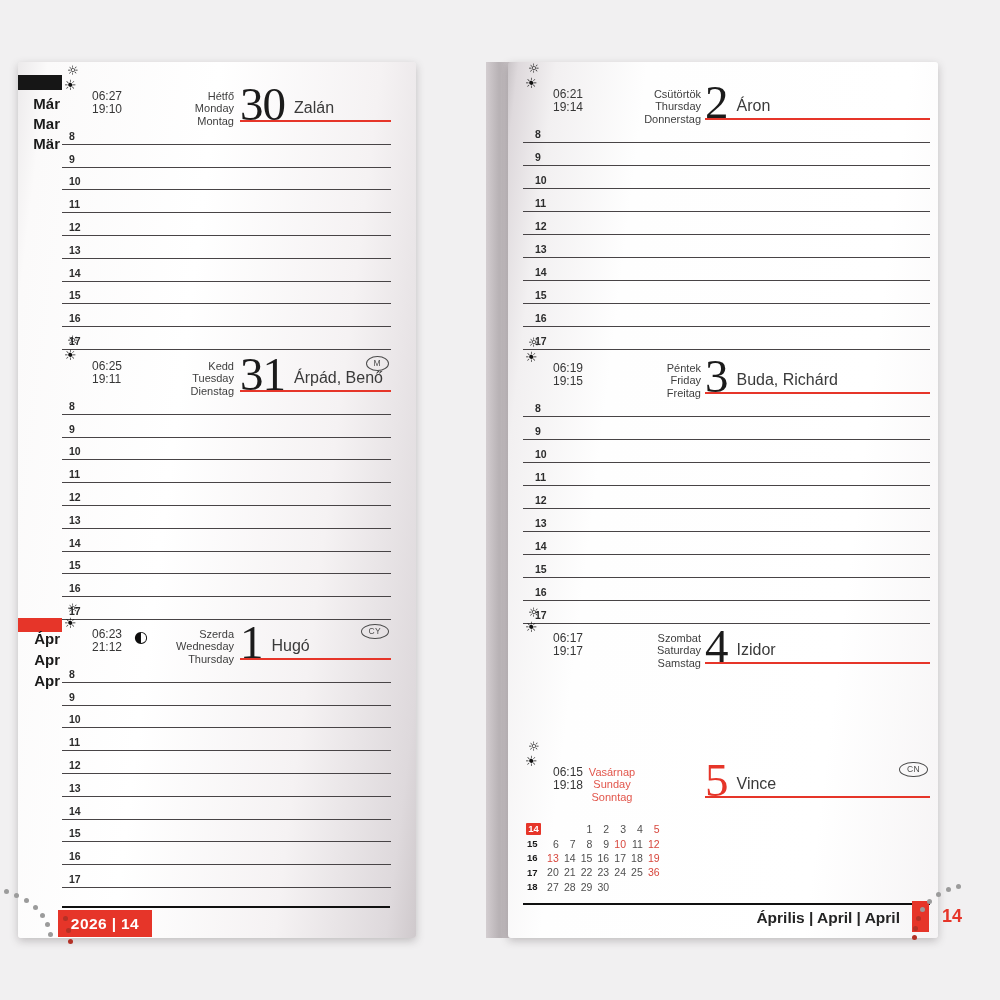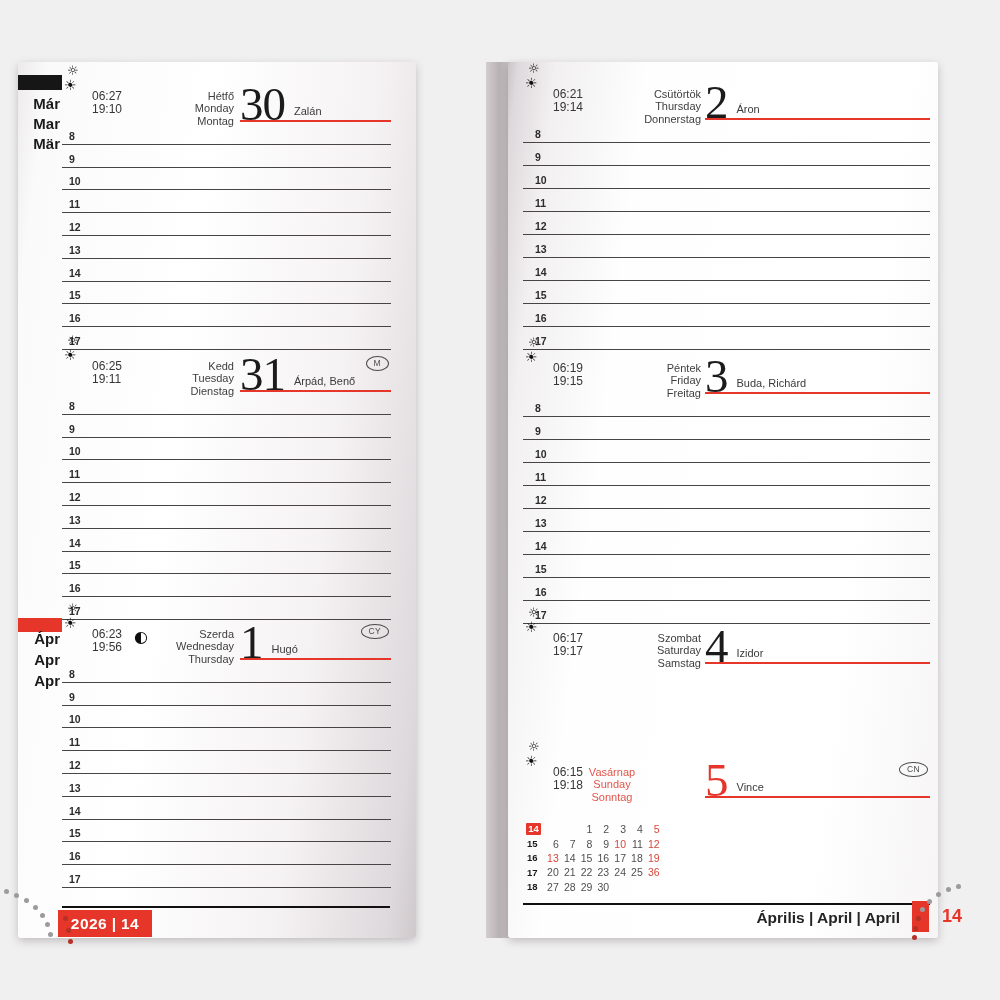--- a/index.html
+++ b/index.html
@@ -37,21 +37,21 @@
   .names{position:absolute;bottom:-6px;left:0;text-align:right;font-size:11px;
         line-height:12.8px;color:#3e3e3e;}
   .left-page .names{width:172px;}
   .right-page .names{width:178px;}
   .numline{position:absolute;bottom:0;right:0;border-bottom:2.6px solid var(--red);
         height:54px;display:flex;align-items:flex-end;}
   .left-page .numline{left:178px;}
   .right-page .numline{left:182px;}
   .big-num{font-family:"Liberation Serif",serif;font-size:47px;line-height:1;
         letter-spacing:-1px;color:#1b1b1b;margin:0 0 -8px 0;}
-  .name-day{font-size:11px;color:#3a3a3a;margin:0 0 3px 9px;white-space:nowrap;}
+  .name-day{font-size:16px;color:#3a3a3a;margin:0 0 3px 9px;white-space:nowrap;}
   .badge{position:absolute;right:2px;bottom:21px;border:1.4px solid #4b4b4b;border-radius:50%;
         font-size:8.5px;color:#4b4b4b;padding:1.5px 7px 2px;letter-spacing:.3px;background:transparent;}
   .day.red .names{color:#e2554b;text-align:center;}
   .day.red .big-num{color:var(--red);}
 
   .hours{position:absolute;left:0;right:0;}
   .hour-row{position:relative;border-bottom:1.4px solid var(--line);box-sizing:border-box;}
   .hour-num{position:absolute;left:7px;bottom:2px;font-size:10.5px;font-weight:700;color:#2c2c2c;}
   .right-page .hour-num{left:12px;}
 
@@ -207,21 +207,21 @@
         </div>
         <div class="day" style="top: 558px;">
           <div class="day-header" style="height: 40px;">
             <div class="suntimes">
               <span class="sun-glyph">
                 <span class="sun-up">☼</span>
                 <span class="sun-down">☀</span>
               </span>
               <div class="sun-times">
                 <div>06:23</div>
-                <div>19:56</div>
+                <div>21:12</div>
               </div>
             </div>
             <span class="moon">◐</span>
             <div class="names">
               <div>Szerda</div>
               <div>Wednesday</div>
               <div>Thursday</div>
             </div>
             <div class="numline">
               <div class="big-num">1</div>

